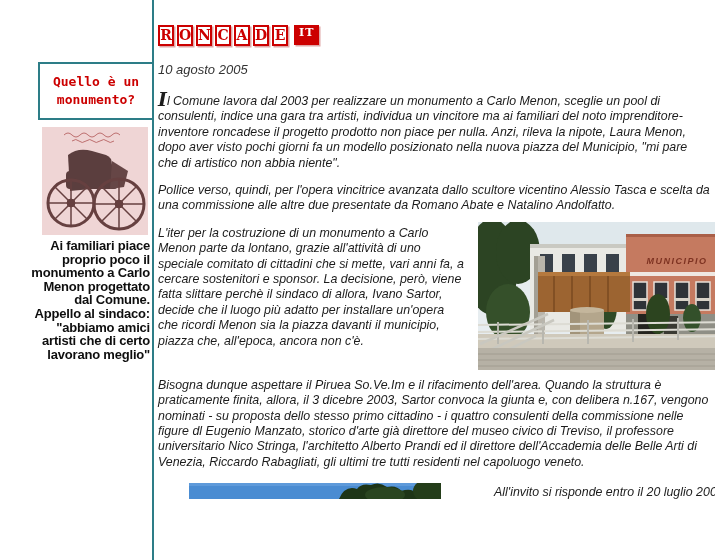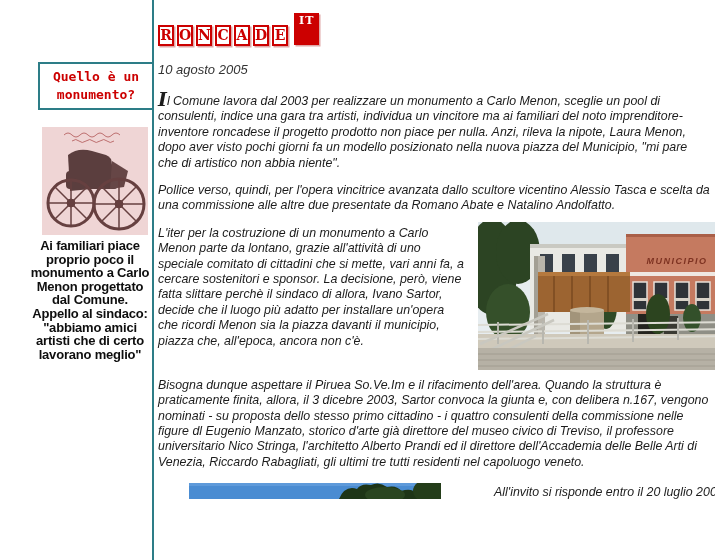--- a/index.html
+++ b/index.html
@@ -9,50 +9,50 @@
     background: #ffffff;
     font-family: "Liberation Sans", sans-serif;
     color: #1c1c1c;
   }
 
   
   .vline { position: absolute; left: 152px; top: 0; width: 2px; height: 560px; background: #2d7d87; }
 
   
   .sidebar-title-box {
-    position: absolute; left: 38px; top: 62px; width: 114px; height: 48px;
+    position: absolute; left: 38px; top: 62px; width: 114px; height: 58px;
     border: 2px solid #2d7d87; border-right: none;
     display: flex; align-items: center; justify-content: center;
   }
   .sidebar-title {
     color: #cc0000; font-family: "DejaVu Sans Mono", monospace;
     font-weight: bold; font-size: 13px; line-height: 18px; text-align: center;
     white-space: pre-line;
   }
   .car-photo { position: absolute; left: 42px; top: 127px; width: 106px; height: 108px; }
   .sidebar-caption {
     position: absolute; left: 30px; top: 239px; width: 120px;
-    text-align: center; font-weight: bold; font-size: 13px; line-height: 13.6px;
+    text-align: right; font-weight: bold; font-size: 13px; line-height: 13.6px;
     color: #0e0e0e; letter-spacing: -0.2px;
   }
 
   
   .main { position: absolute; left: 158px; top: 0; width: 552px; }
 
   .logo-row { margin-top: 20px; height: 26px; display: flex; align-items: flex-end; cursor: pointer; }
   .logo-letter {
     width: 16px; height: 21px; border: 2px solid #cc0000; background: #fff;
     color: #cc0000; font-family: "DejaVu Serif", serif; font-weight: bold;
     font-size: 14px; line-height: 17px; text-align: center; margin-right: 3px;
     box-shadow: 1.5px 1.5px 0 #dfa8a8;
   }
   .logo-suffix {
     background: #cc0000; color: #ffffff; font-family: "DejaVu Serif", serif;
     font-weight: bold; font-size: 11px; line-height: 13px; letter-spacing: 1px;
-    padding: 1px 5px 18px; margin-left: 3px; margin-bottom: 1px;
+    padding: 1px 5px 6px; margin-left: 3px; margin-bottom: 1px;
     box-shadow: 1.5px 1.5px 0 #dfa8a8;
   }
 
   .date-line {
     margin-top: 16px; font-style: italic; 
     font-size: 13px; color: #333333; display: inline-block; cursor: pointer;
   }
 
   .article { margin-top: 16px; font-size: 12.4px; line-height: 15.4px; font-style: italic; }
   .article p { margin: 0 0 12px 0; }

